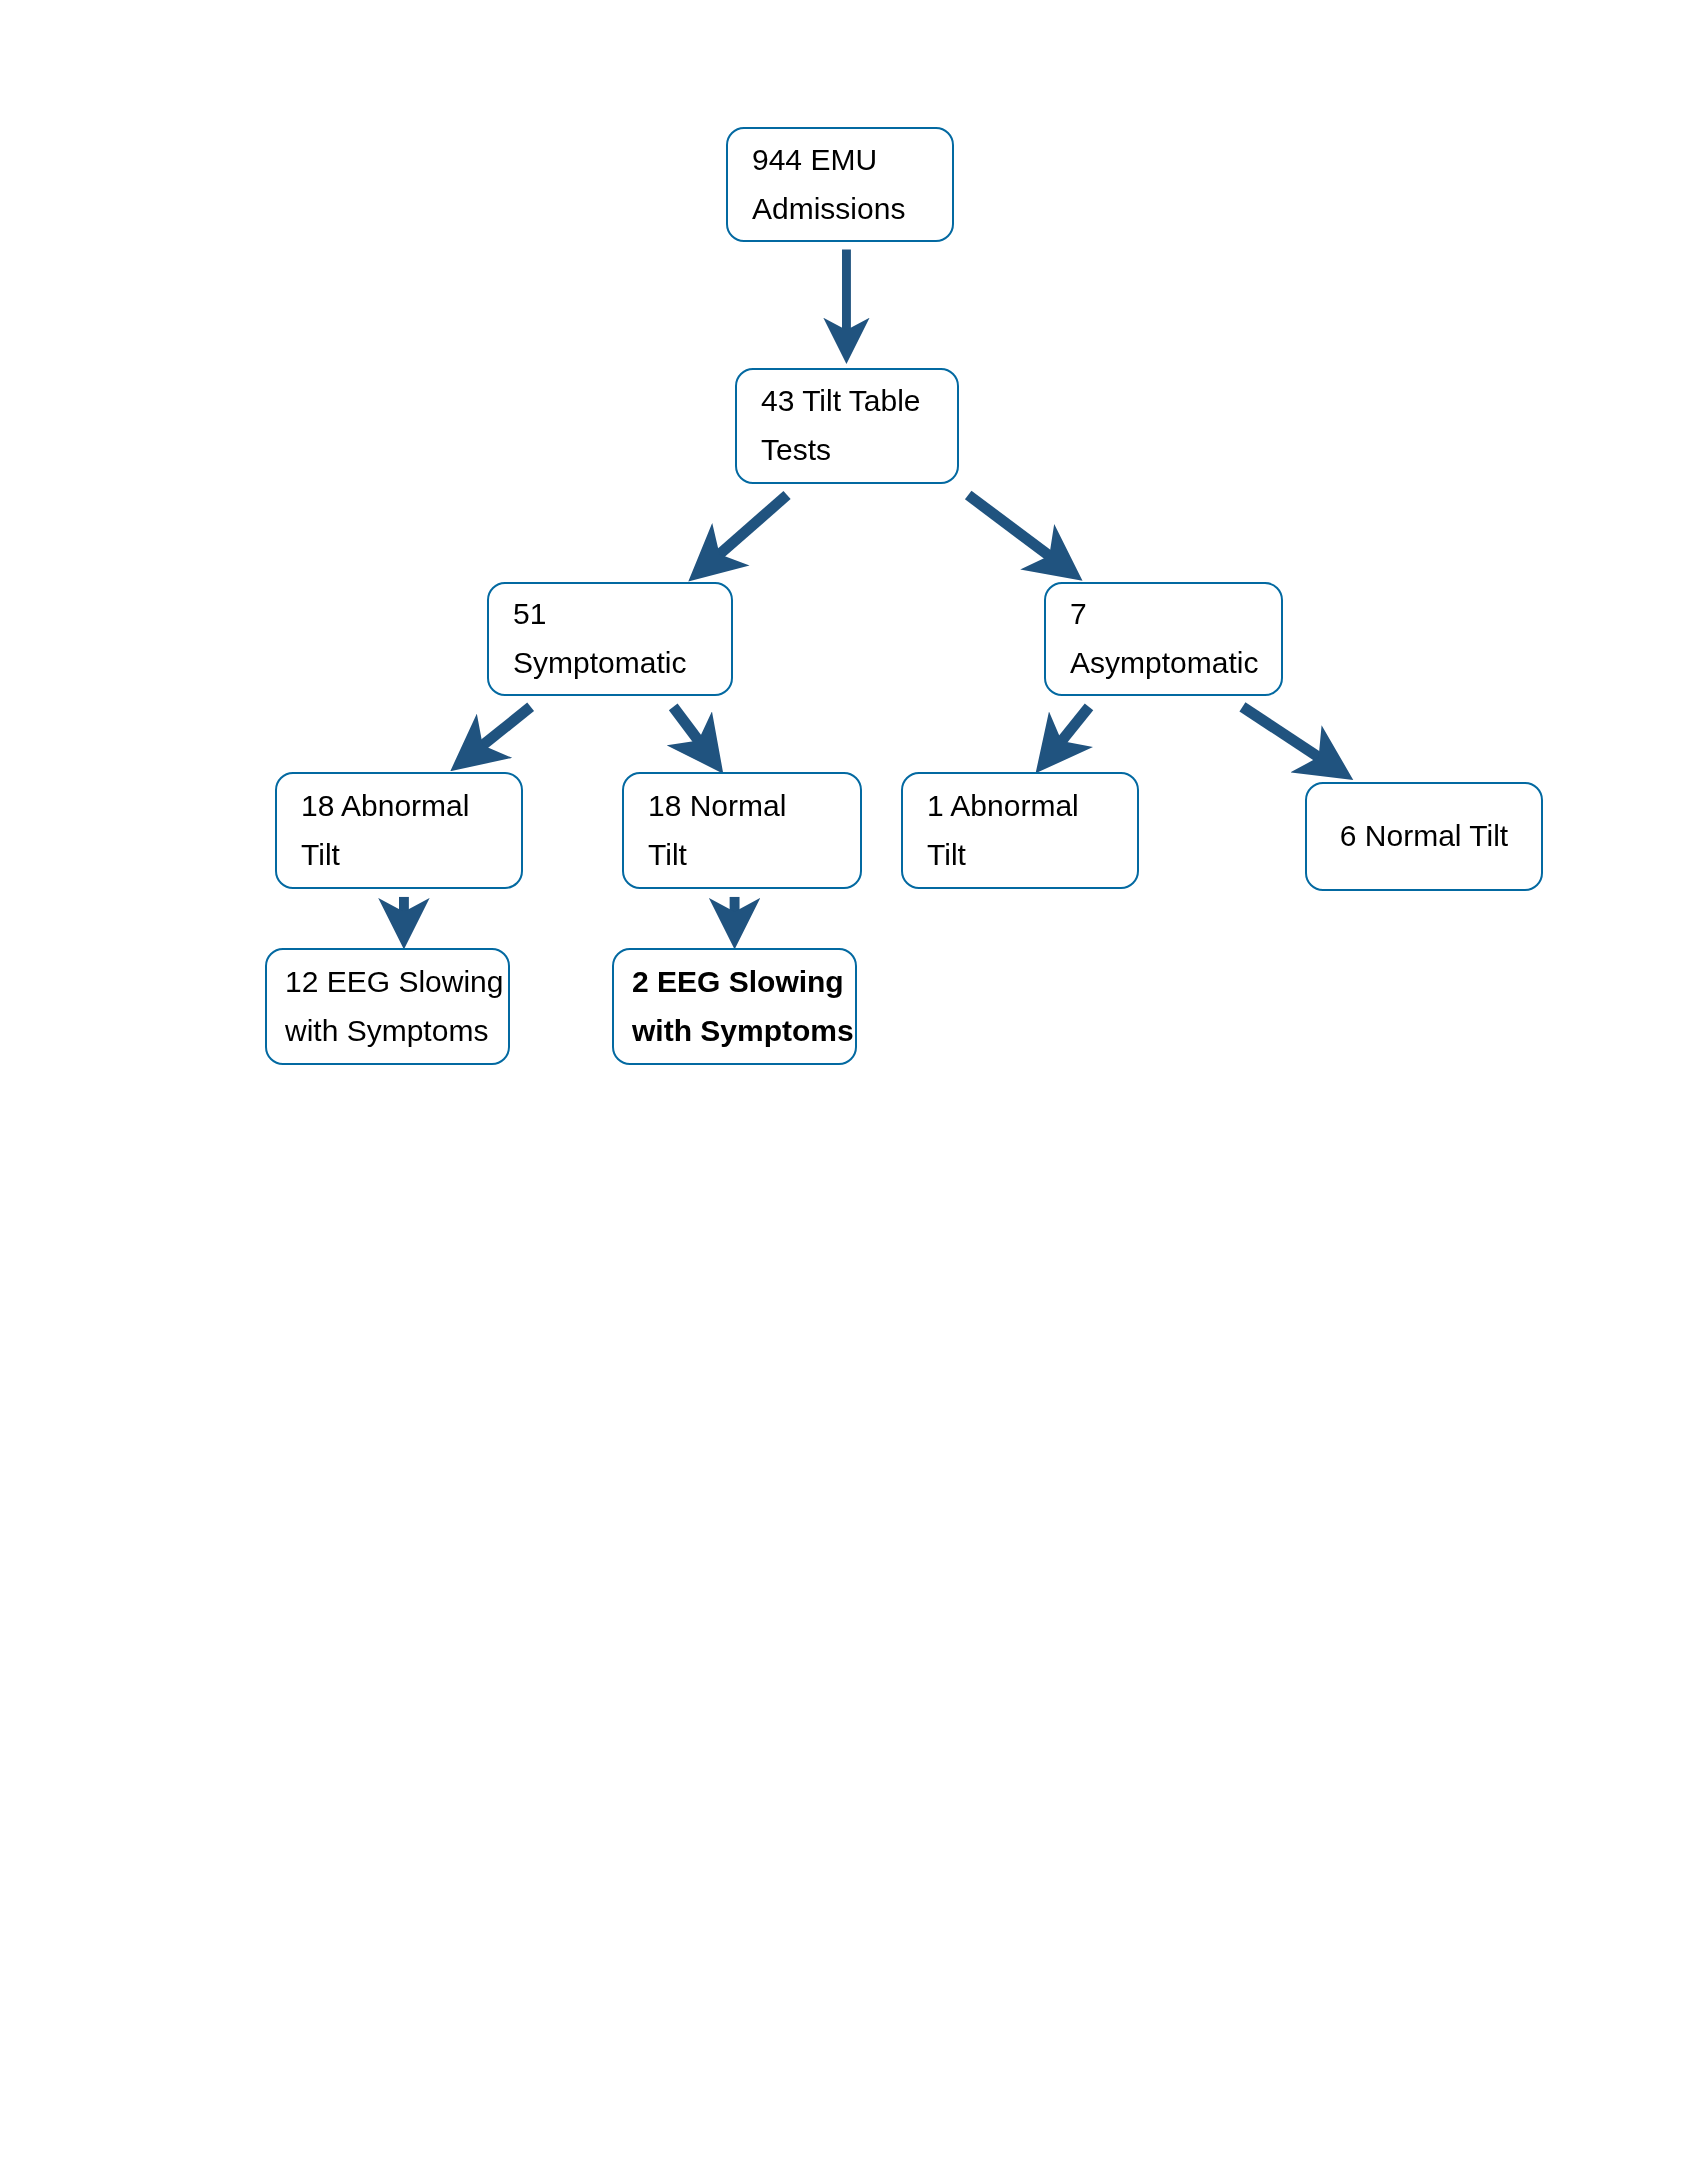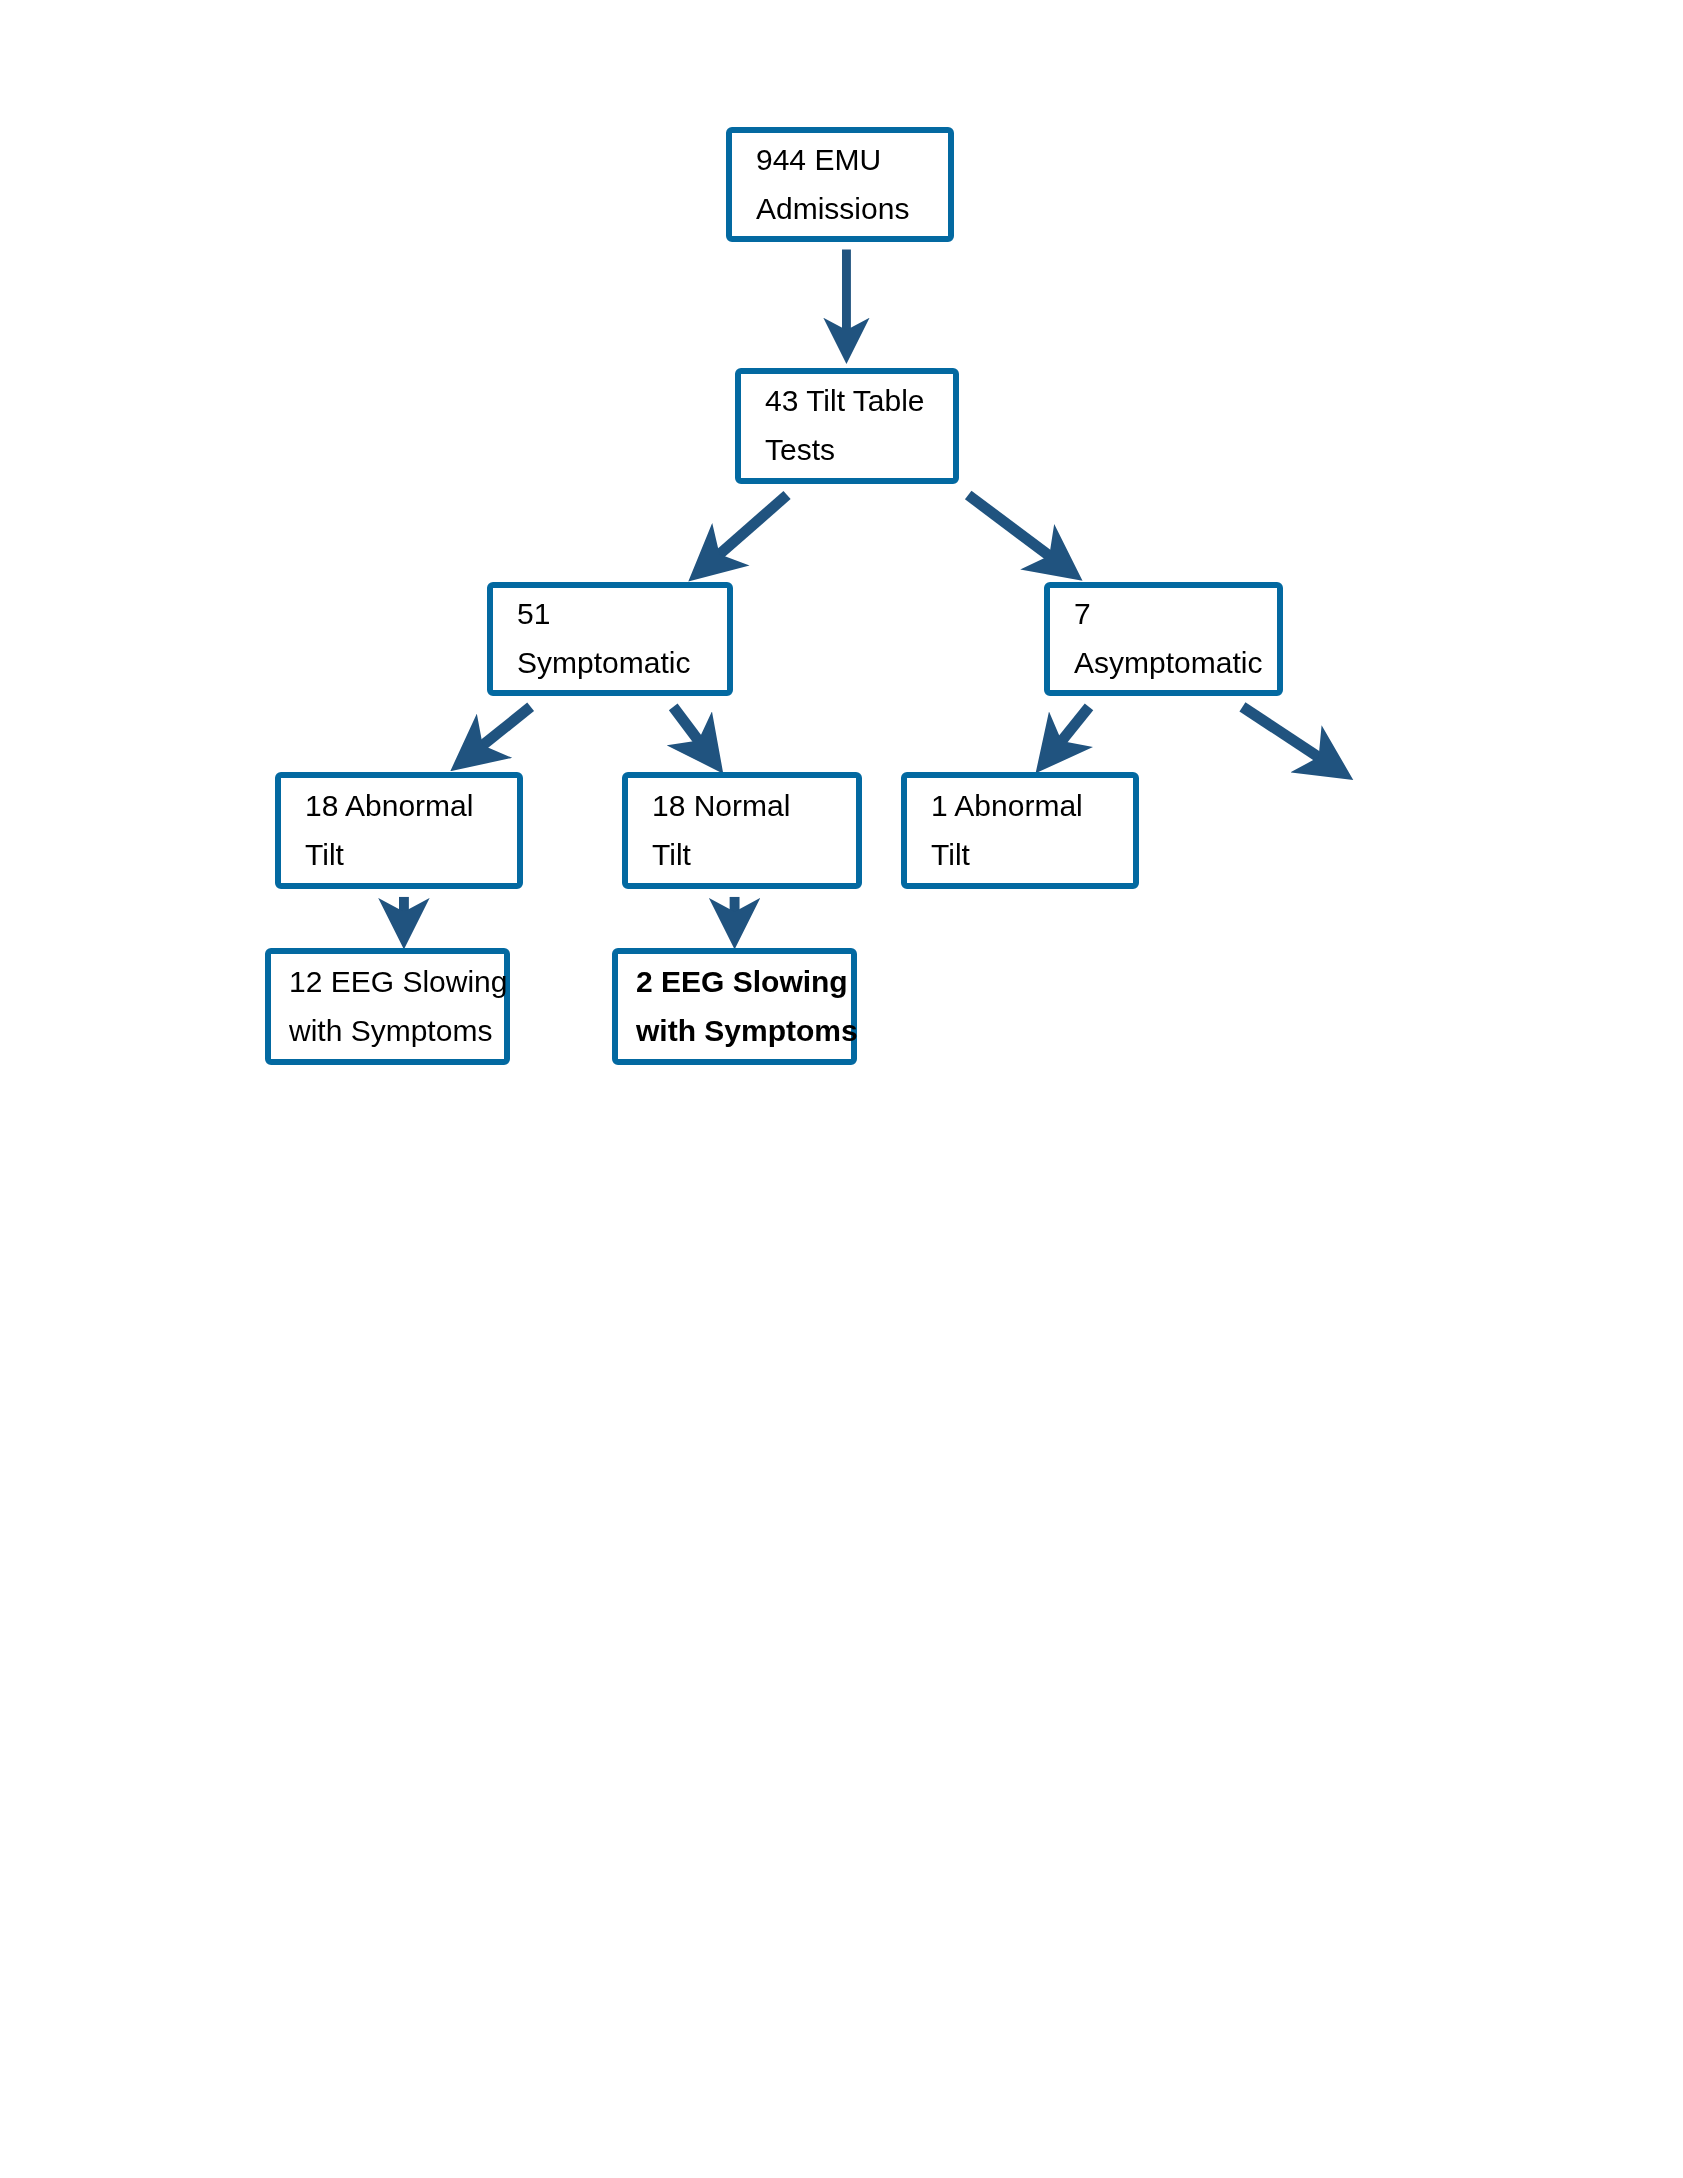--- a/index.html
+++ b/index.html
@@ -19,22 +19,22 @@
     position: absolute;
     left: 0;
     top: 0;
     width: 1683px;
     height: 2178px;
   }
   .node {
     position: absolute;
     box-sizing: border-box;
     background: #ffffff;
-    border: 6px solid #0369a1;
-    border-radius: 6px;
+    border: 2px solid #0369a1;
+    border-radius: 18px;
     display: flex;
     flex-direction: column;
     justify-content: center;
     padding-left: 24px;
     padding-right: 10px;
     z-index: 5;
   }
   .node .line {
     font-family: "Liberation Sans", sans-serif;
     font-size: 30px;
@@ -111,20 +111,23 @@
   <div class="node" style="left:622px; top:772px; width:240px; height:117px;">
     <div class="line">18 Normal</div>
     <div class="line">Tilt</div>
   </div>
 
   <div class="node" style="left:901px; top:772px; width:238px; height:117px;">
     <div class="line">1 Abnormal</div>
     <div class="line">Tilt</div>
   </div>
 
+  <div class="node centered" style="left:1305px; top:782px; width:238px; height:109px;">
+    <div class="line">6 Normal Tilt</div>
+  </div>
 
   <div class="node" style="left:265px; top:948px; width:245px; height:117px; padding-left:18px;">
     <div class="line">12 EEG Slowing</div>
     <div class="line">with Symptoms</div>
   </div>
 
   <div class="node" style="left:612px; top:948px; width:245px; height:117px; padding-left:18px;font-weight:bold;">
     <div class="line">2 EEG Slowing</div>
     <div class="line">with Symptoms</div>
   </div>

